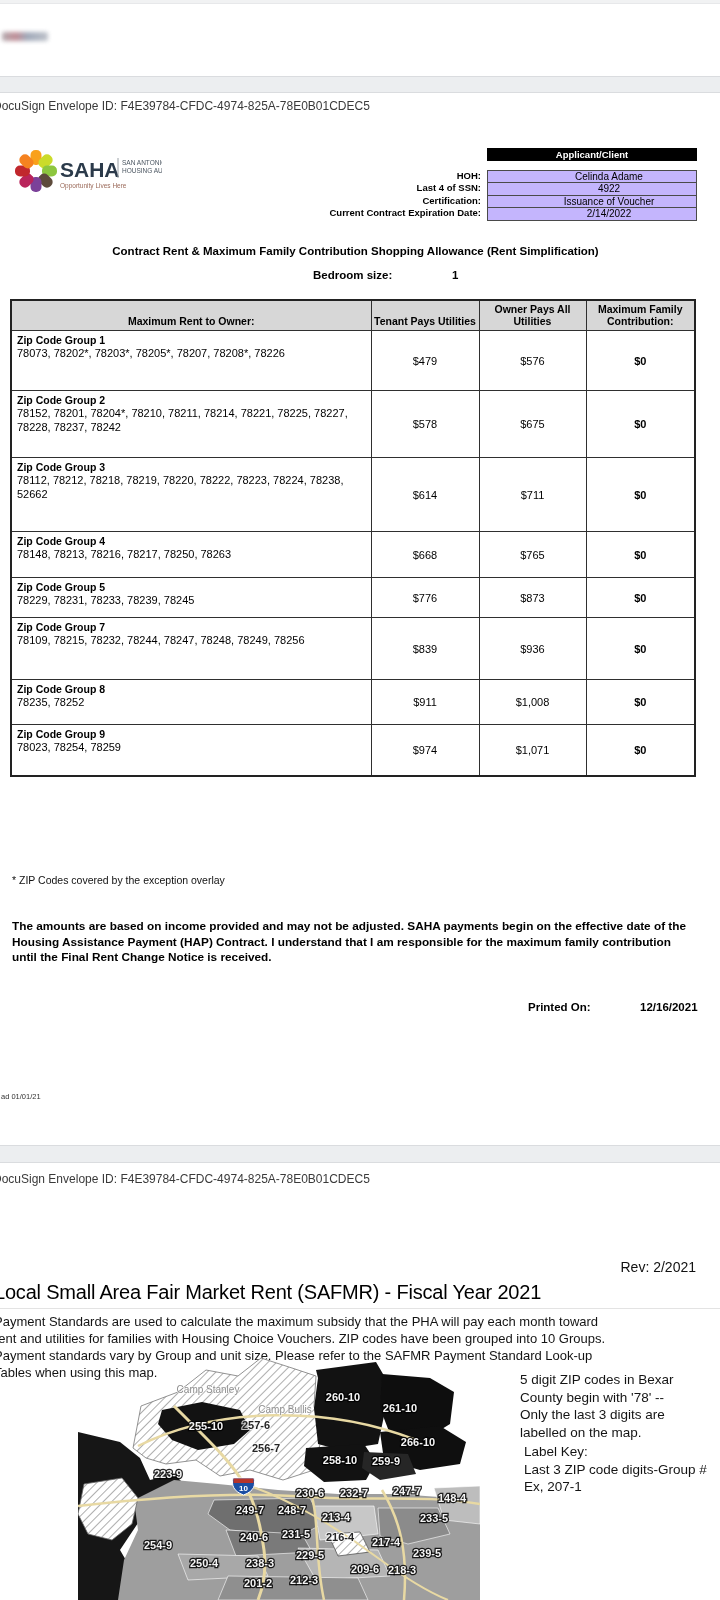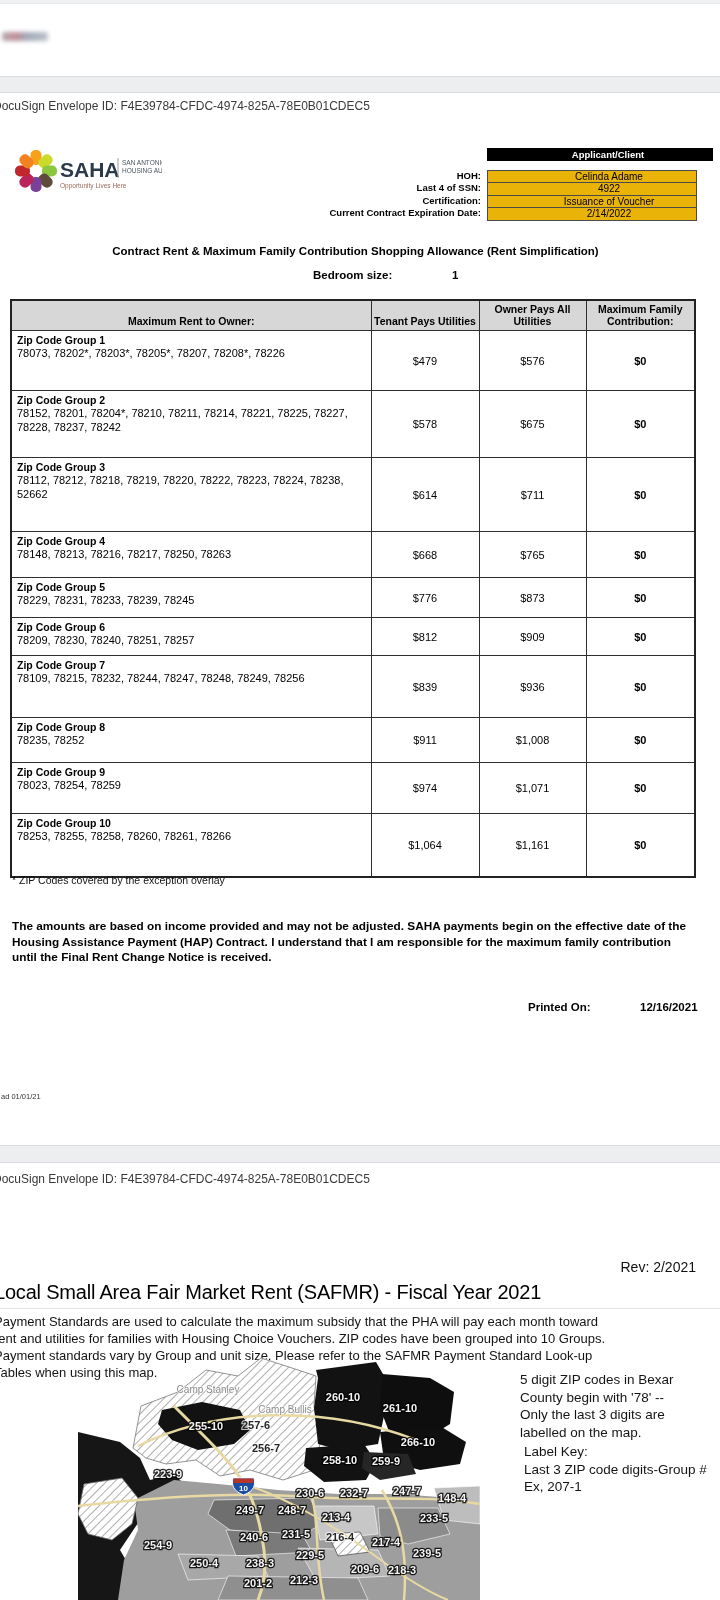--- a/index.html
+++ b/index.html
@@ -18,25 +18,25 @@
   .band{position:absolute;left:0;width:720px;height:17px;background:#eceef0;
     border-top:1px solid #dadcdf;border-bottom:1px solid #dadcdf;box-sizing:border-box;}
   .band1{top:76px;}
   .band2{top:1145px;height:18px;}
   
   .envelope{position:absolute;left:-7px;font-size:12px;color:#3a3a3a;white-space:nowrap;}
   .env1{top:99px;}
   .env2{top:1172px;}
   
   .app-header{position:absolute;left:487px;top:148px;width:210px;height:13px;background:#000;color:#fff;
-    font-size:9.5px;font-weight:bold;text-align:center;line-height:13px;padding-left:16px;}
+    font-size:9.5px;font-weight:bold;text-align:center;line-height:13px;}
   .app-labels{position:absolute;left:150px;top:170px;width:334px;text-align:right;}
   .app-labels div{height:12.4px;line-height:12.4px;font-size:9.5px;font-weight:bold;padding-right:3px;white-space:nowrap;}
   .app-values{position:absolute;left:487px;top:170px;width:210px;border-top:1px solid #4a4a4a;}
-  .app-values div{height:11.4px;line-height:11.4px;font-size:10px;text-align:center;background:#eab308;
+  .app-values div{height:11.4px;line-height:11.4px;font-size:10px;text-align:center;background:#c4b5fd;
     border:1px solid #4a4a4a;border-top:none;white-space:nowrap;overflow:hidden;padding-left:34px;}
   
   .doc-title{position:absolute;top:245px;left:0;width:711px;text-align:center;font-size:11.5px;font-weight:bold;}
   .bedroom-label{position:absolute;top:269px;left:289px;font-size:11.5px;font-weight:bold;padding-left:24px;}
   .bedroom-value{position:absolute;top:269px;left:452px;font-size:11.5px;font-weight:bold;}
   
   table.rent{position:absolute;left:10px;top:299px;width:684px;border-collapse:collapse;table-layout:fixed;
     border:2px solid #222;}
   table.rent th{background:#d7d7d7;border:1px solid #2f2f2f;font-size:10.5px;font-weight:bold;
     vertical-align:bottom;padding:2px 2px 3px 2px;line-height:1.15;height:20px;}
@@ -199,31 +199,20 @@
         <td class="grp-cell">
           <div class="grp-inner">
             <div class="grp-name">Zip Code Group 5</div>
             <div class="grp-zips">78229, 78231, 78233, 78239, 78245</div>
           </div>
         </td>
         <td class="money">$776</td>
         <td class="money">$873</td>
         <td class="money family">$0</td>
       </tr>
-      <tr style="height: 38px;">
-        <td class="grp-cell">
-          <div class="grp-inner">
-            <div class="grp-name">Zip Code Group 6</div>
-            <div class="grp-zips">78209, 78230, 78240, 78251, 78257</div>
-          </div>
-        </td>
-        <td class="money">$812</td>
-        <td class="money">$909</td>
-        <td class="money family">$0</td>
-      </tr>
       <tr style="height: 62px;">
         <td class="grp-cell">
           <div class="grp-inner">
             <div class="grp-name">Zip Code Group 7</div>
             <div class="grp-zips">78109, 78215, 78232, 78244, 78247, 78248, 78249, 78256</div>
           </div>
         </td>
         <td class="money">$839</td>
         <td class="money">$936</td>
         <td class="money family">$0</td>
@@ -241,31 +230,20 @@
       </tr>
       <tr style="height: 51px;">
         <td class="grp-cell">
           <div class="grp-inner">
             <div class="grp-name">Zip Code Group 9</div>
             <div class="grp-zips">78023, 78254, 78259</div>
           </div>
         </td>
         <td class="money">$974</td>
         <td class="money">$1,071</td>
-        <td class="money family">$0</td>
-      </tr>
-      <tr style="height: 63px;">
-        <td class="grp-cell">
-          <div class="grp-inner">
-            <div class="grp-name">Zip Code Group 10</div>
-            <div class="grp-zips">78253, 78255, 78258, 78260, 78261, 78266</div>
-          </div>
-        </td>
-        <td class="money">$1,064</td>
-        <td class="money">$1,161</td>
         <td class="money family">$0</td>
       </tr>
     </tbody>
 </table>
 
 <div class="footnote">* ZIP Codes covered by the exception overlay</div>
 <div class="disclaimer">The amounts are based on income provided and may not be adjusted. SAHA payments begin on the effective date of the Housing Assistance Payment (HAP) Contract. I understand that I am responsible for the maximum family contribution until the Final Rent Change Notice is received.</div>
 <div class="printed-label">Printed On:</div>
 <div class="printed-value">12/16/2021</div>
 <div class="rev-note">ad 01/01/21</div>

